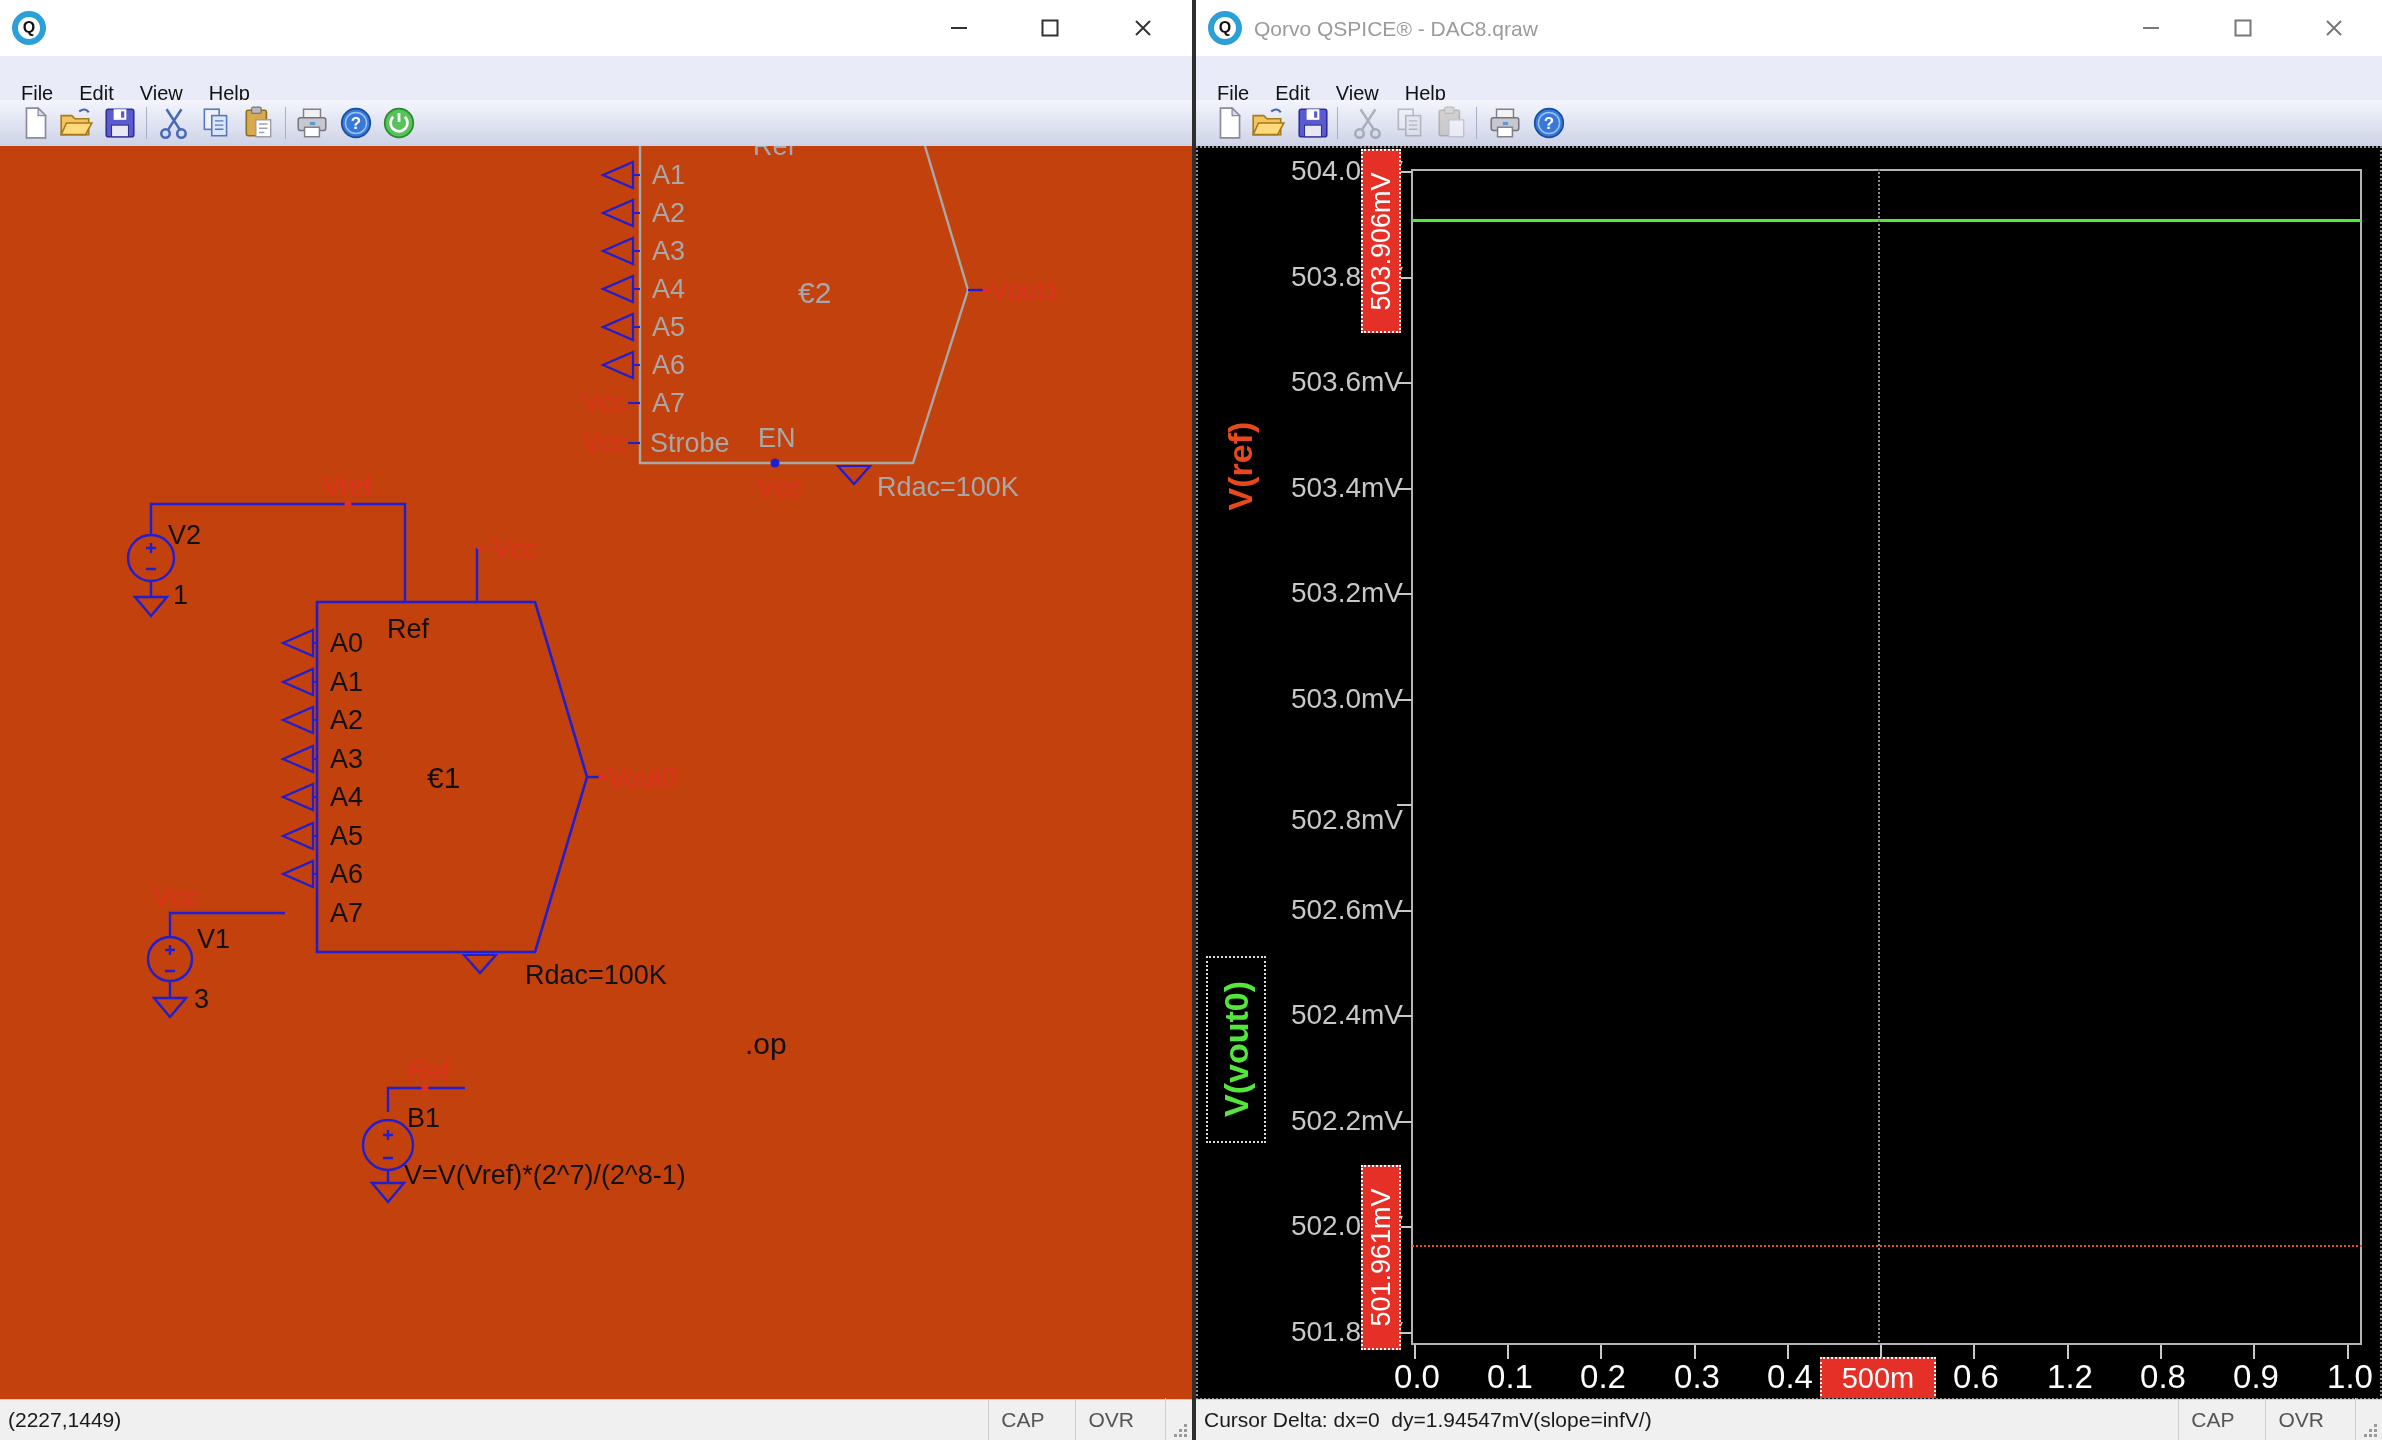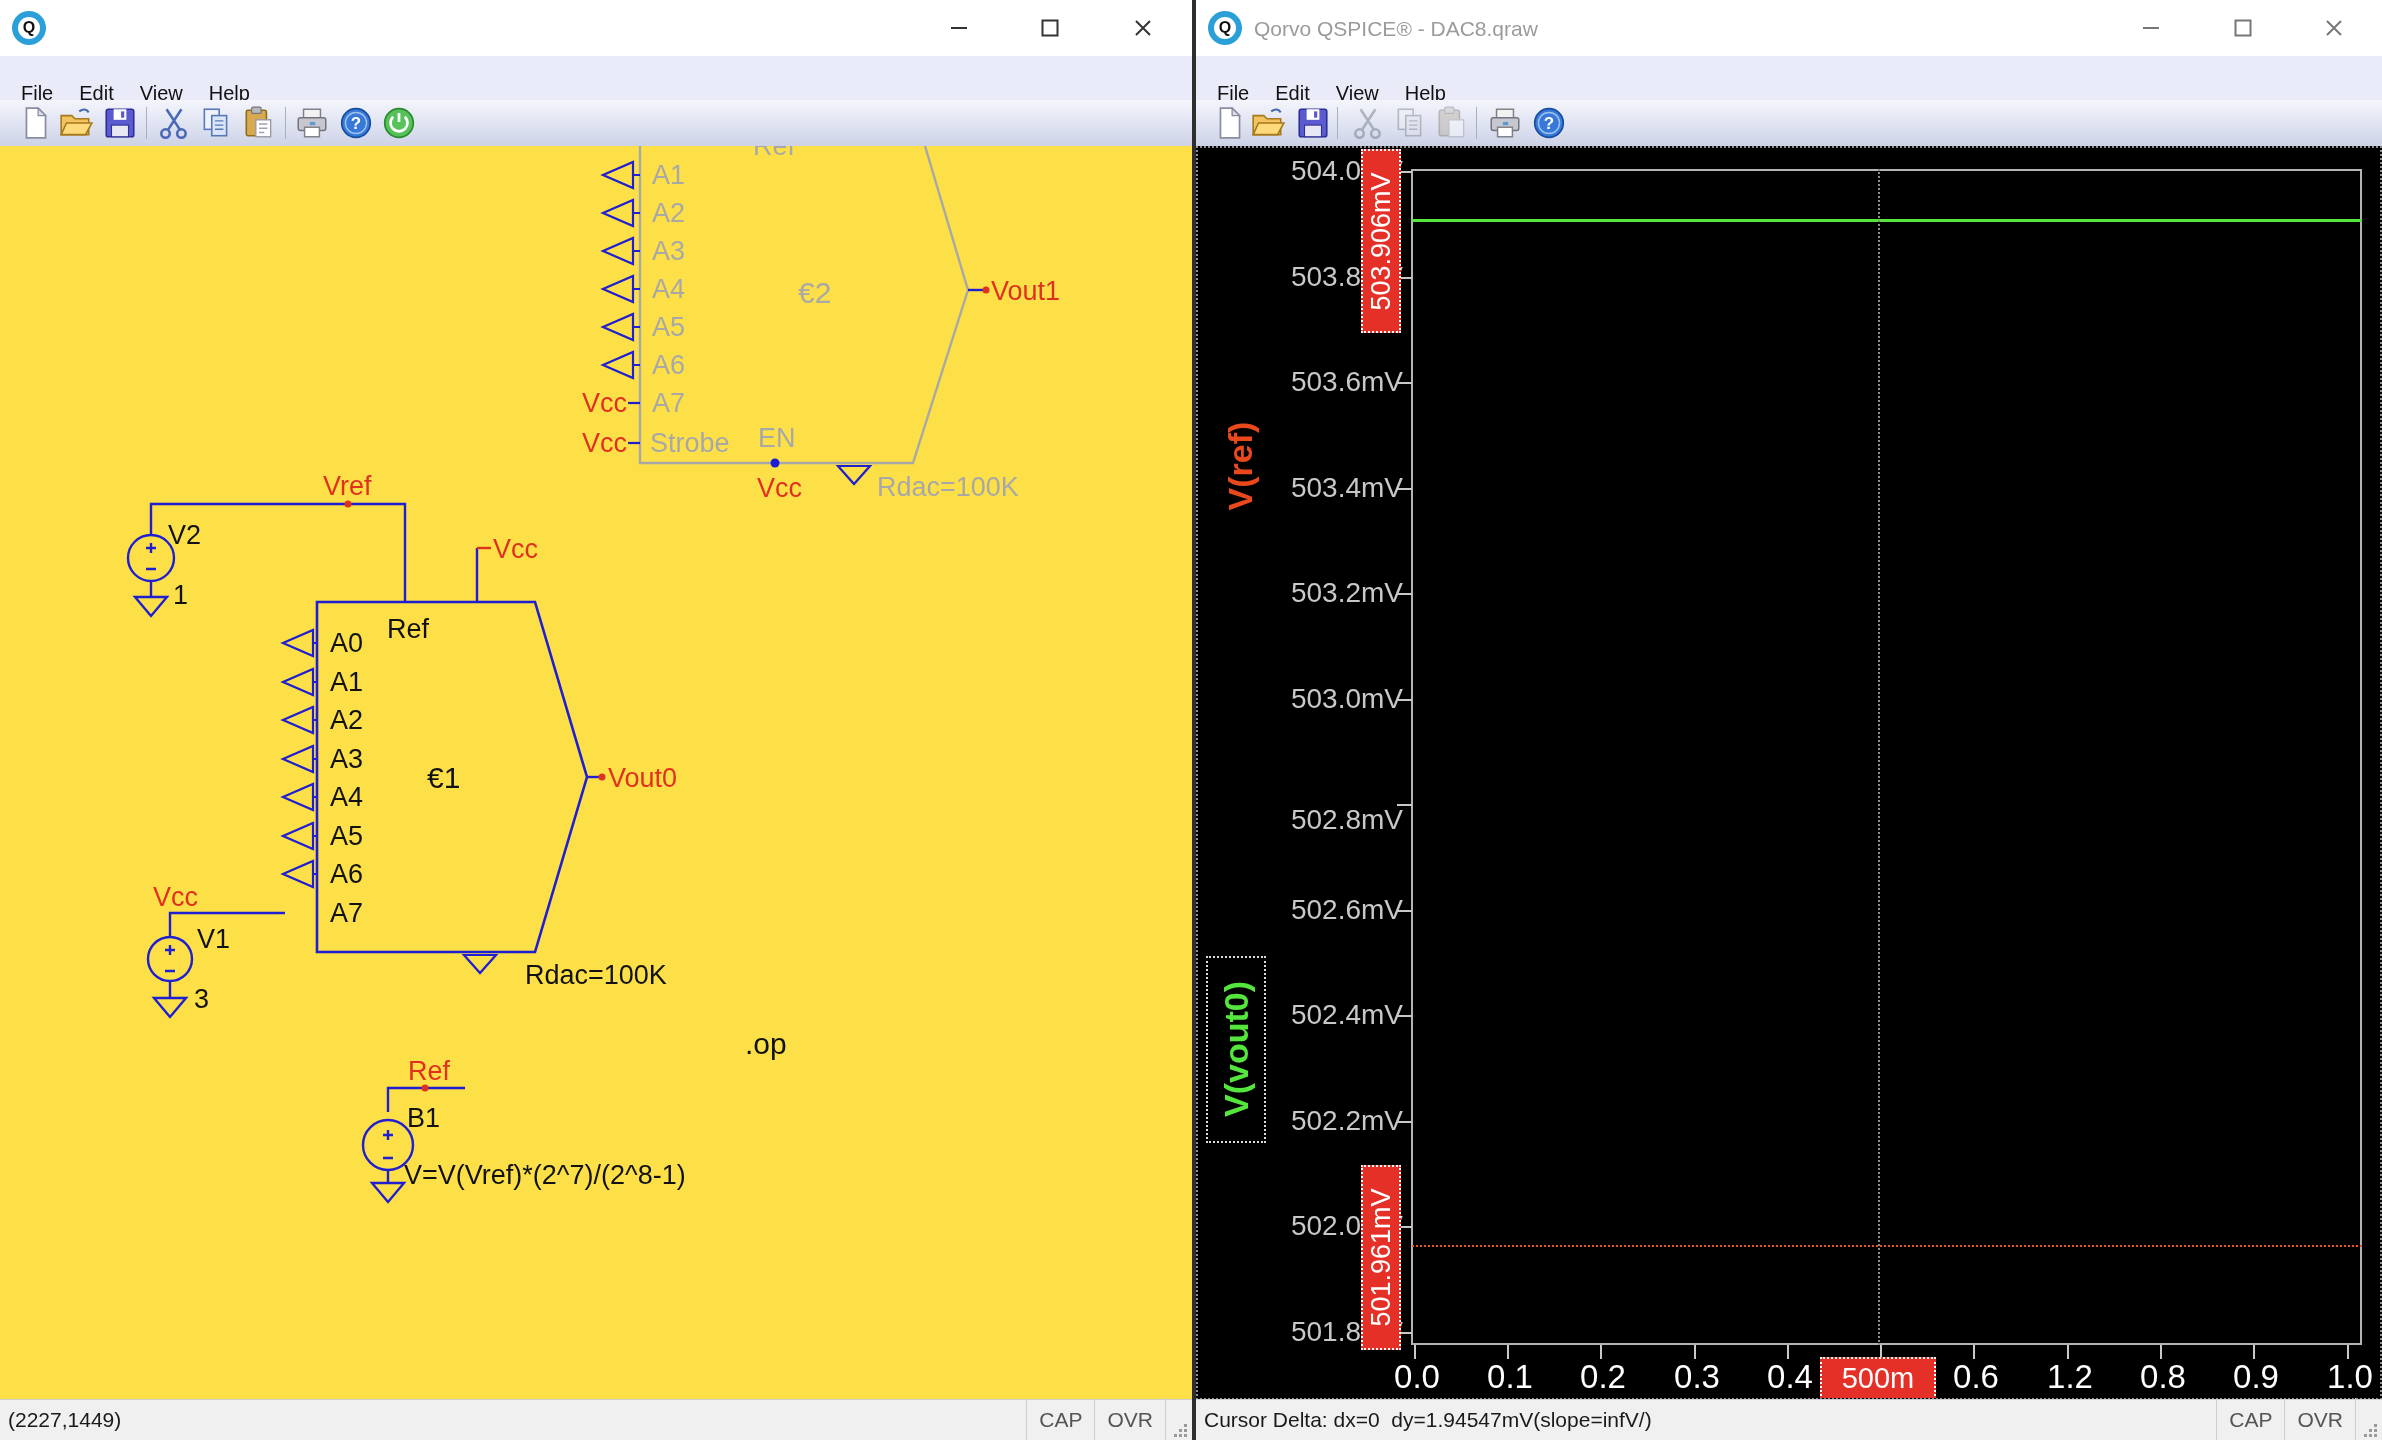--- a/index.html
+++ b/index.html
@@ -20,24 +20,24 @@
   .menubar{position:absolute;left:0;top:56px;right:0;height:44px;background:#e9ebf8;display:flex;padding-left:8px;}
   .menu-item{height:44px;line-height:45px;padding:15px 13px;font-size:20px;color:#111;}
   .toolbar{position:absolute;left:0;top:100px;right:0;height:46px;
            background:linear-gradient(#f4f5fc,#dde1f0 60%,#cdd2e6);}
   .tico{position:absolute;top:5px;width:36px;height:36px;}
   .tsep{position:absolute;top:7px;width:1px;height:32px;background:#a9aec6;}
   .grayed{opacity:.42;filter:grayscale(80%);}
   .statusbar{position:absolute;left:0;bottom:0;right:0;height:40px;background:#f0f0f0;
              border-top:1px solid #cfcfcf;display:flex;align-items:center;font-size:21px;color:#1a1a1a;}
   .statusbar .coords{padding-left:8px;}
-  .statusbar .rgroup{margin-left:auto;display:flex;align-items:center;height:100%;}
+  .statusbar .rgroup{margin-left:auto;display:flex;align-items:center;height:100%;gap:19px;}
   .scell{height:100%;display:flex;align-items:center;padding:0 12px;border-left:1px solid #cfcfcf;color:#555;}
   .grip{width:22px;height:100%;display:flex;align-items:flex-end;justify-content:flex-end;padding:0 4px 4px 0;border-left:1px solid #cfcfcf;}
-  .canvas{position:absolute;left:0;top:146px;width:100%;height:1254px;background:#fde047;overflow:hidden;}
+  .canvas{position:absolute;left:0;top:146px;width:100%;height:1254px;background:#c2410c;overflow:hidden;}
   .schematic{position:absolute;left:0;top:0;}
   .schematic text{font-family:"Liberation Sans", sans-serif;}
   
   .plotpane{position:absolute;left:0;top:146px;width:1186px;height:1254px;background:#000;
             box-sizing:border-box;border:2px dotted #8f8f8f;overflow:hidden;}
   .pframe{position:absolute;left:213px;top:21px;width:951px;height:1176px;border:2px solid #b4b4b4;box-sizing:border-box;}
   .ylab{position:absolute;left:50px;width:155px;height:34px;text-align:right;font-size:28px;color:#c8c8c8;}
   .xlab{position:absolute;top:1210px;width:84px;height:36px;text-align:center;font-size:33px;color:#ffffff;}
   .ytickm{position:absolute;left:199px;width:15px;height:2px;background:#c8c8c8;}
   .xtickm{position:absolute;top:1197px;width:2px;height:14px;background:#c8c8c8;}

